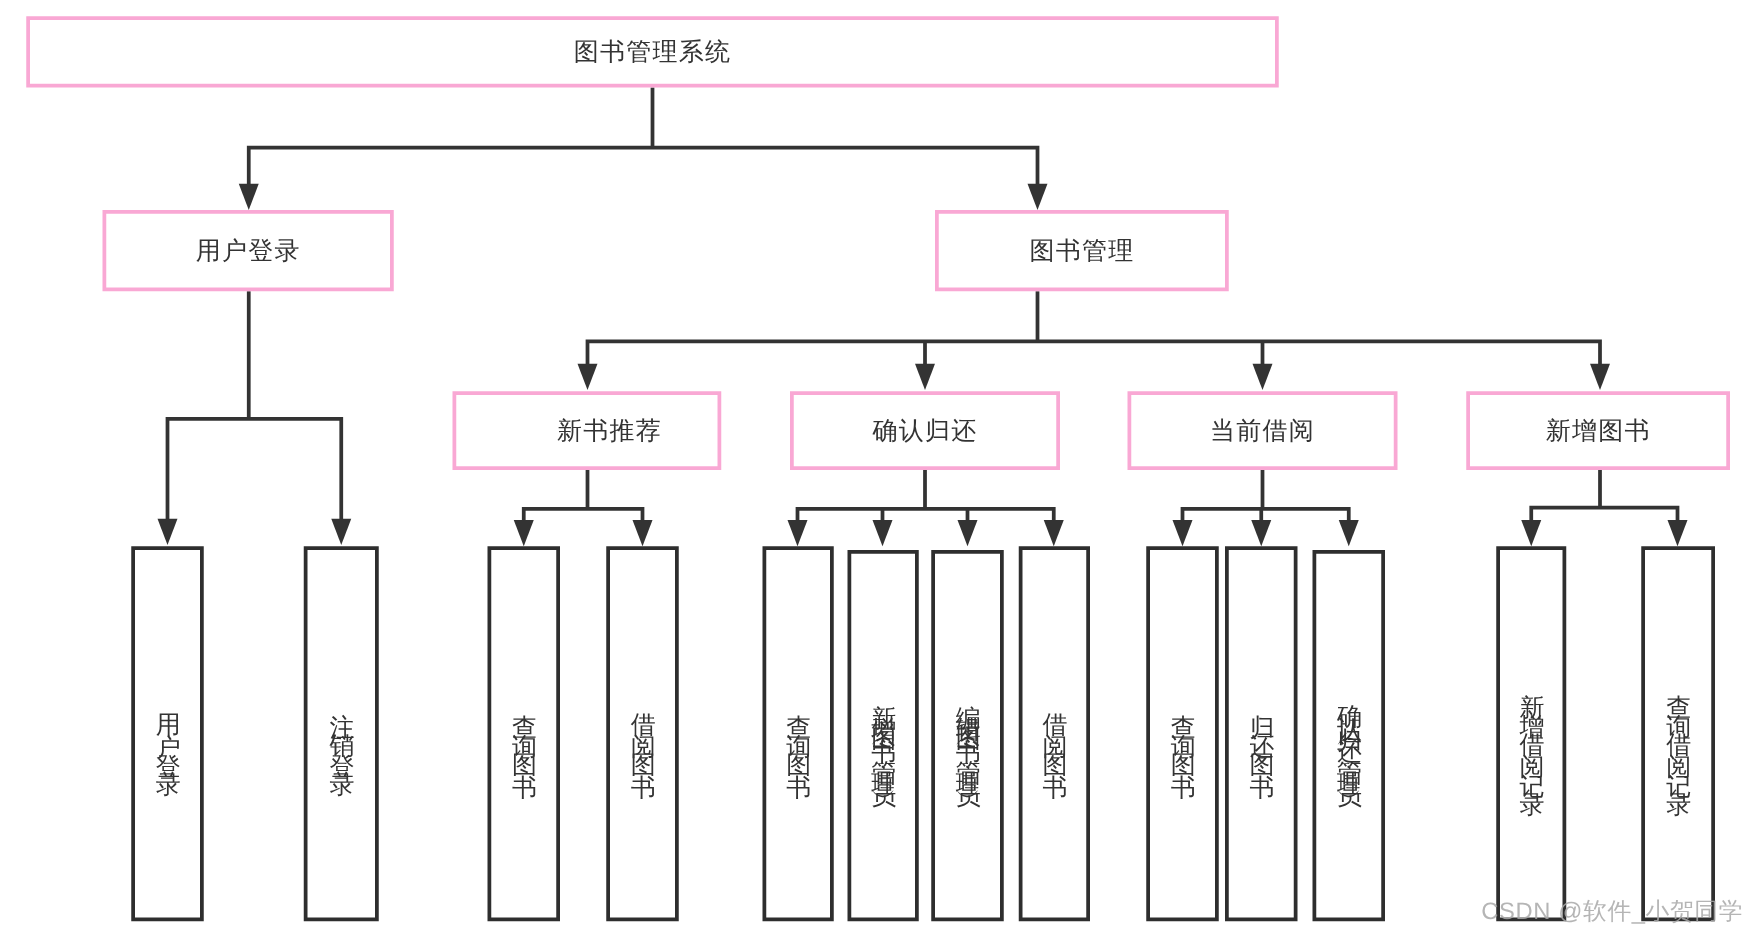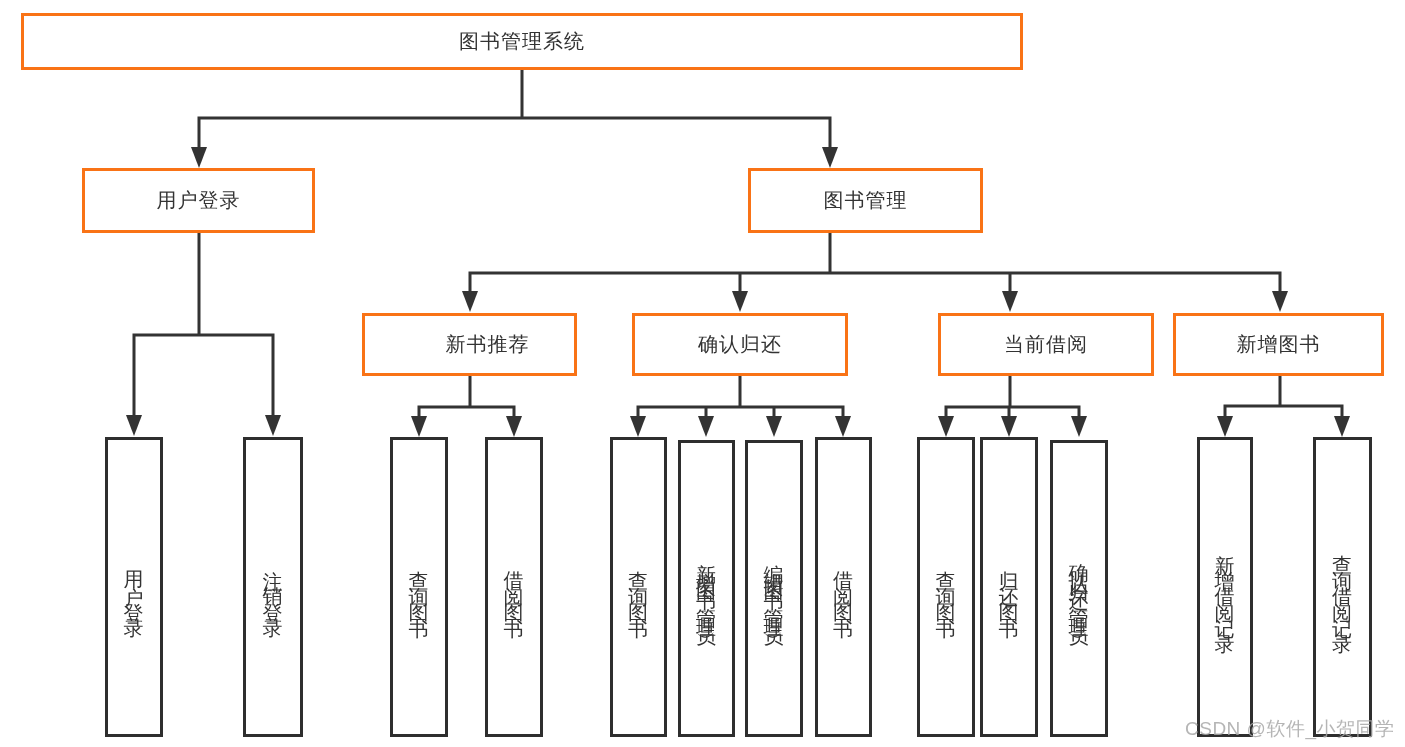--- a/index.html
+++ b/index.html
@@ -7,21 +7,21 @@
     position:relative;
     width:1405px;height:747px;
     background:#ffffff;
     font-family:"Liberation Sans","DejaVu Sans",sans-serif;
     overflow:hidden;
   }
   #wires{position:absolute;left:0;top:0;width:1405px;height:747px;}
   .node{
     position:absolute;
     box-sizing:border-box;
-    border:3px solid #f97316;
+    border:3px solid #f9a8d4;
     background:#ffffff;
     display:flex;align-items:center;justify-content:center;
     color:#333333;
     font-size:20px;
     letter-spacing:1px;
     white-space:nowrap;
     z-index:2;
   }
   .vnode{
     position:absolute;
@@ -101,21 +101,21 @@
     </g>
   </svg>
 
   <div class="node" style="left:21px;top:13px;width:1002px;height:57px;">图书管理系统</div>
 
   <div class="node" style="left:82px;top:168px;width:233px;height:65px;">用户登录</div>
   <div class="node" style="left:748px;top:168px;width:235px;height:65px;">图书管理</div>
 
   <div class="node" style="left:362px;top:313px;width:215px;height:63px;padding-left:36px;">新书推荐</div>
   <div class="node" style="left:632px;top:313px;width:216px;height:63px;">确认归还</div>
-  <div class="node" style="left:902px;top:313px;width:216px;height:63px;margin-left:36px;">当前借阅</div>
+  <div class="node" style="left:902px;top:313px;width:216px;height:63px;">当前借阅</div>
   <div class="node" style="left:1173px;top:313px;width:211px;height:63px;">新增图书</div>
 
   <div class="vnode" style="left:105px;top:437px;width:58px;height:300px;">
     <span>用户登录</span>
   </div>
   <div class="vnode" style="left:243px;top:437px;width:60px;height:300px;">
     <span>注销登录</span>
   </div>
 
   <div class="vnode" style="left:390px;top:437px;width:58px;height:300px;">

